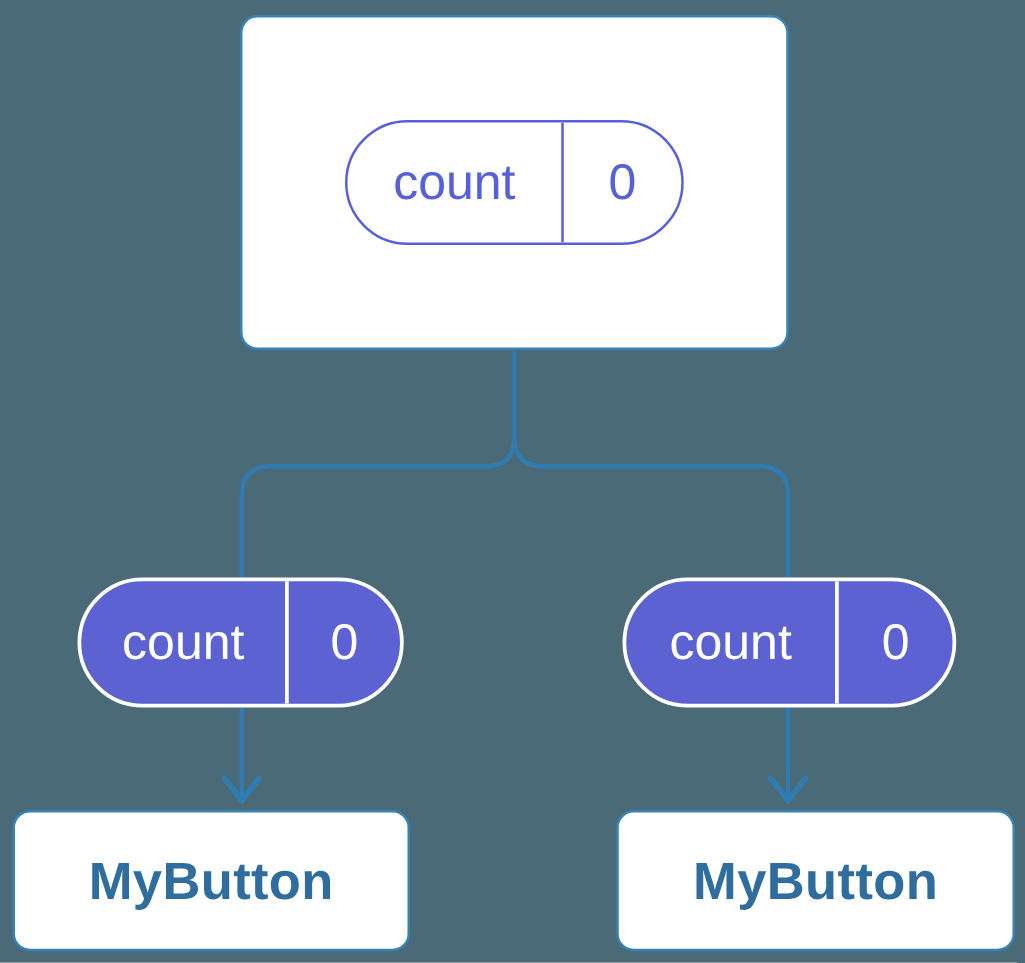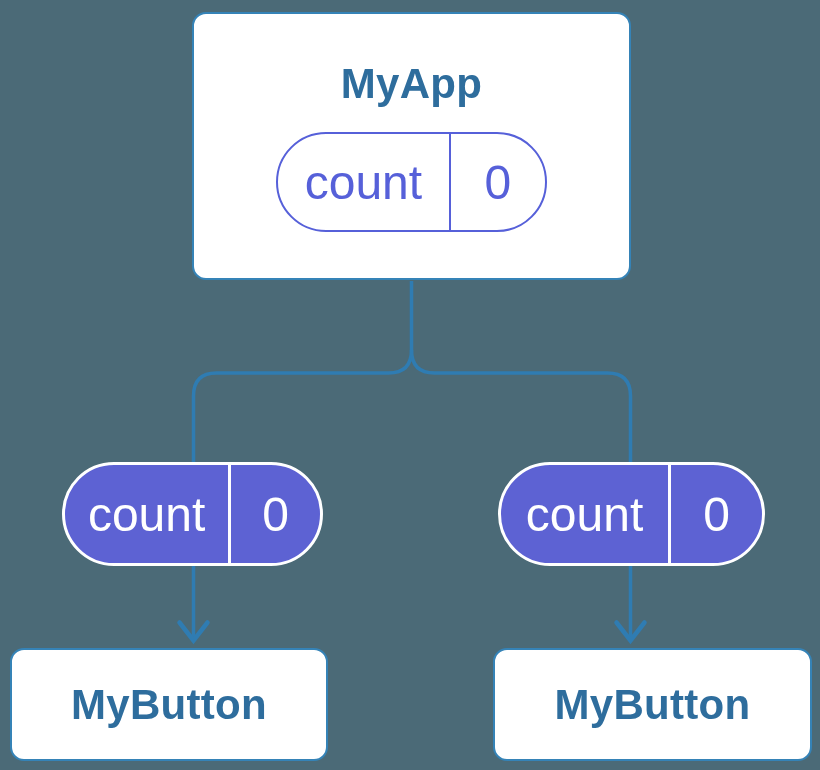--- a/index.html
+++ b/index.html
@@ -48,21 +48,21 @@
   }
   .root-node   { left: 192px; top: 12px;  width: 439px; height: 268px; gap: 24px; }
   .leaf-left   { left: 10px;  top: 648px; width: 318px; height: 113px; }
   .leaf-right  { left: 493px; top: 648px; width: 319px; height: 113px; }
 
   .pill {
     display: flex;
     box-sizing: border-box;
     border-radius: 999px;
     overflow: hidden;
-    font-size: 48px;
+    font-size: 40px;
     z-index: 2;
     justify-content: center;
   }
   .pill .pill-key {
     flex: 0 0 64%;
     display: flex;
     align-items: center;
     justify-content: center;
   }
   .pill .pill-val {
@@ -97,21 +97,20 @@
 <div class="canvas">
 
   <svg class="connectors" width="820" height="770" viewBox="0 0 820 770" aria-hidden="true">
     <path class="connector-path" d="M411.5 281 V350 Q411.5 373 388.5 373 H216.5 Q193.5 373 193.5 396 V640"></path>
     <path class="connector-path" d="M411.5 350 Q411.5 373 434.5 373 H607.5 Q630.5 373 630.5 396 V640"></path>
     <path class="arrowhead-path" d="M179.5 622.5 L193.5 640.5 L207.5 622.5"></path>
     <path class="arrowhead-path" d="M616.5 622.5 L630.5 640.5 L644.5 622.5"></path>
   </svg>
 
   <div class="node root-node">
-    <div class="node-title">MyApp</div>
     <div class="pill pill-outline">
       <div class="pill-key">count</div>
       <div class="pill-val">0</div>
     </div>
   </div>
 
   <div class="pill pill-solid pill-left">
     <div class="pill-key">count</div>
     <div class="pill-val">0</div>
   </div>

